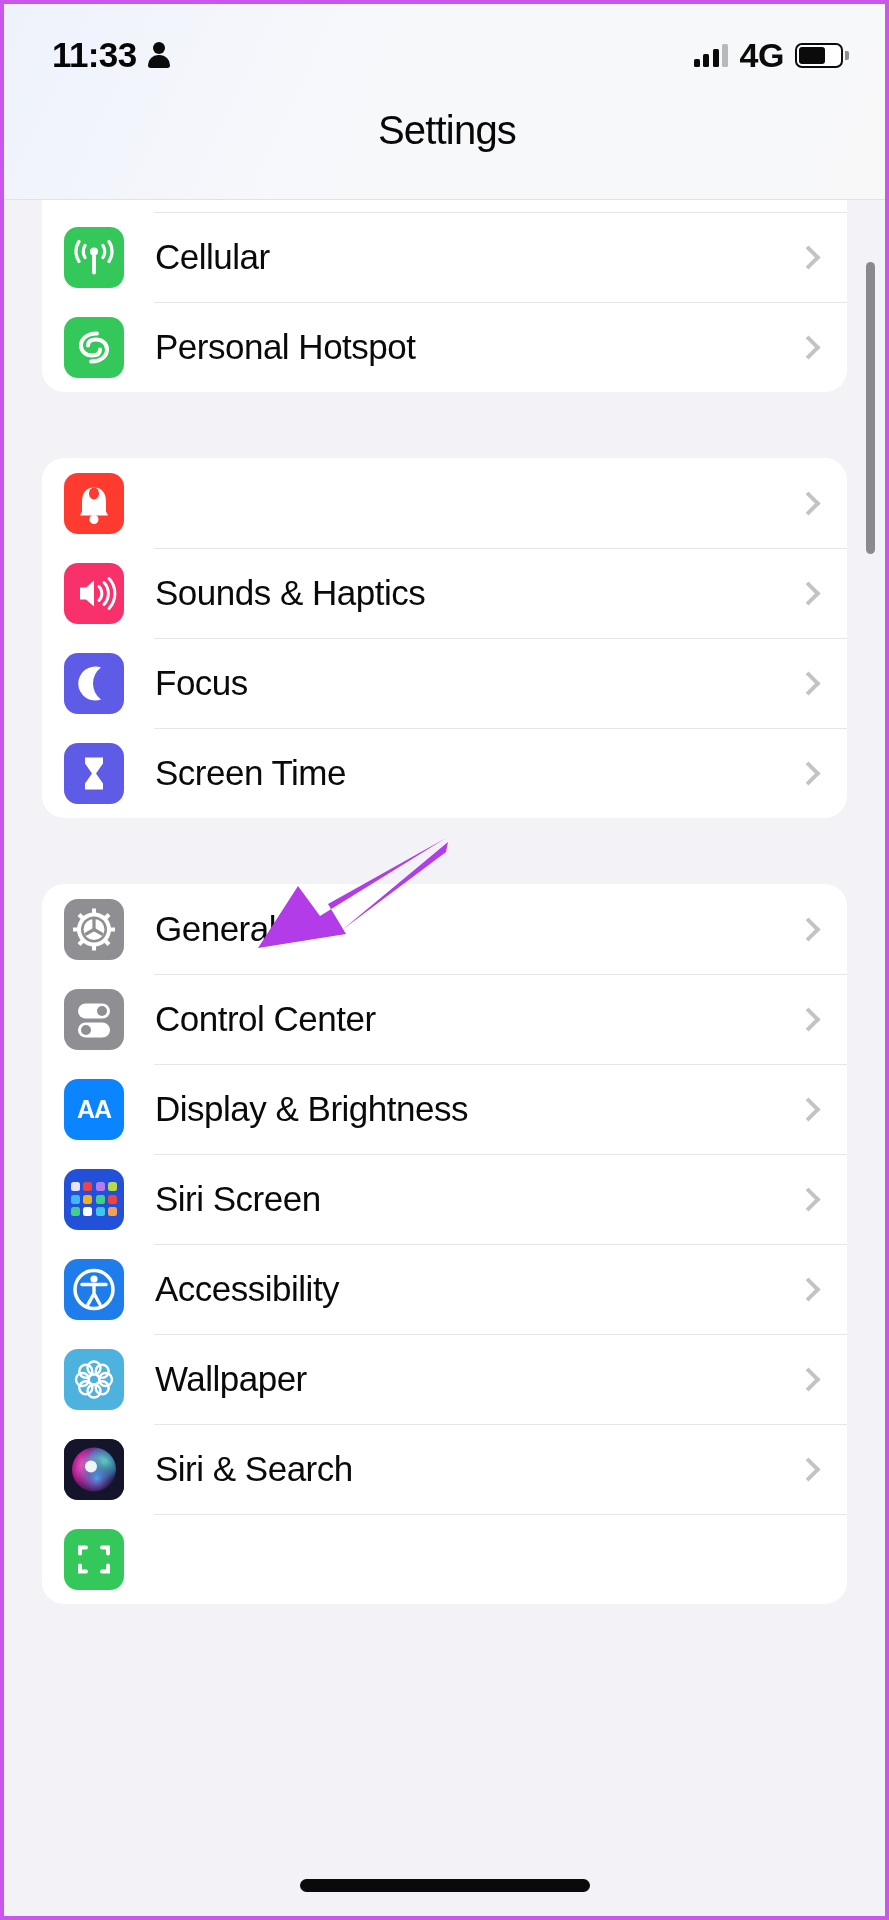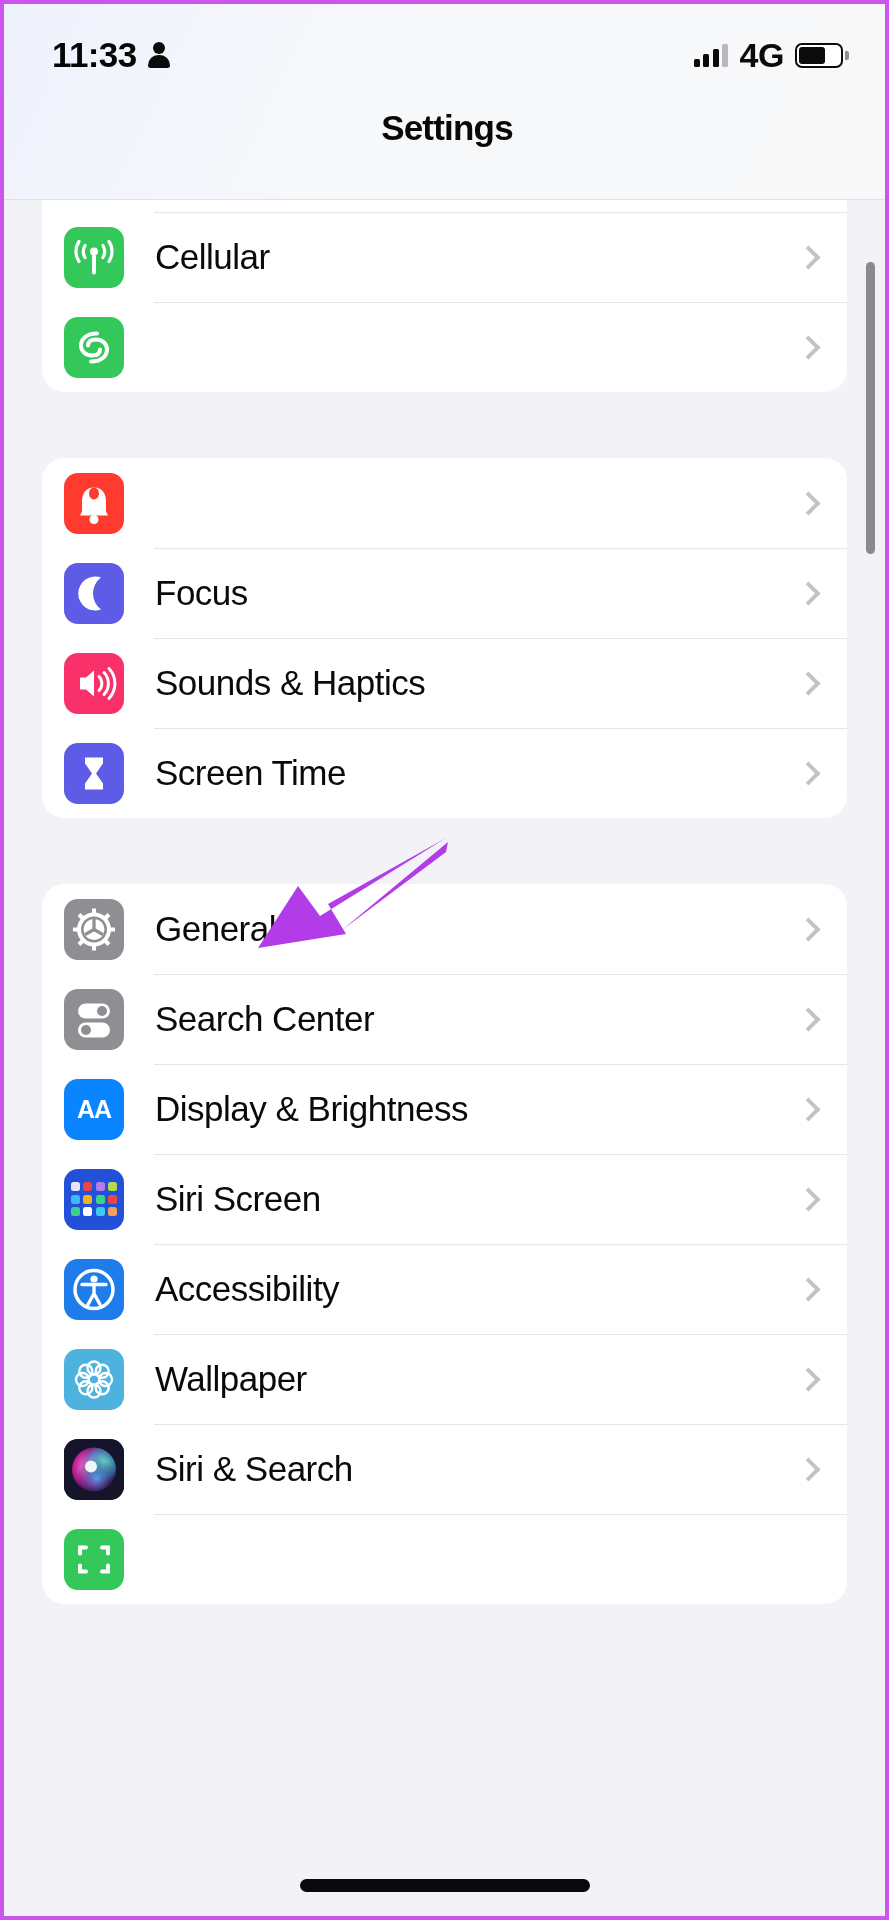--- a/index.html
+++ b/index.html
@@ -58,21 +58,21 @@
   .sb-batt .fill {
     position:absolute; top:4px; left:4px; bottom:4px; width:26px;
     background:#0b0b0b; border-radius:3px;
   }
   .sb-batt .cap {
     position:absolute; right:-6px; top:8px; width:4px; height:9px;
     background:#8e8e93; border-radius:0 2px 2px 0;
   }
   .title {
     position:absolute; left:5px; right:0; top:104px;
-    text-align:center; font-size:35px; font-weight:700;
+    text-align:center; font-size:40px; font-weight:400;
     color:#080808; letter-spacing:-0.8px;
   }
 
   
   .list {
     position:absolute; top:196px; left:0; right:0; bottom:0;
     background:#f2f2f7;
     padding:0 38px;
   }
   .group {
@@ -204,61 +204,62 @@
         <span class="chev"></span>
       </div>
 
       <div class="row">
         <span class="ico" style="background:#34c759">
           <svg viewBox="0 0 60 60">
               <path d="M33 16 C22 16 17 22 17 28 C17 34 22 38 28 38 C33 38 36 36 36 32" fill="none" stroke="#fff" stroke-width="4" stroke-linecap="round"></path>
               <path d="M27 44 C38 44 43 38 43 32 C43 26 38 22 32 22 C27 22 24 24 24 28" fill="none" stroke="#fff" stroke-width="4" stroke-linecap="round"></path>
             </svg>
         </span>
+        <span class="label">Personal Hotspot</span>
         <span class="spacer"></span>
         <span class="value"></span>
         <span class="chev"></span>
       </div>
     </div>
 
     <div class="group">
 
       <div class="row">
         <span class="ico" style="background:#ff3b30">
           <svg viewBox="0 0 60 60">
               <path d="M30 14 C22 14 18 20 18 28 L18 38 L16 42 L44 42 L42 38 L42 28 C42 20 38 14 30 14 Z" fill="#fff"></path>
               <circle cx="30" cy="46" r="4.5" fill="#fff"></circle>
               <ellipse cx="30" cy="20" rx="5" ry="6" fill="#ff3b30"></ellipse>
             </svg>
         </span>
-        <span class="spacer"></span>
-        <span class="chev"></span>
-      </div>
-
-      <div class="row">
-        <span class="ico" style="background:#5e5ce6">
-          <svg viewBox="0 0 60 60">
-              <path d="M37 14 A17 17 0 1 0 37 46 A20 20 0 0 1 37 14 Z" fill="#fff"></path>
-            </svg>
-        </span>
-        <span class="label">Focus</span>
         <span class="spacer"></span>
         <span class="chev"></span>
       </div>
 
       <div class="row">
         <span class="ico" style="background:#f8316a">
           <svg viewBox="0 0 60 60">
               <path d="M16 24 L22 24 L30 17 L30 43 L22 36 L16 36 Z" fill="#fff"></path>
               <path d="M35 23 A10 10 0 0 1 35 37" fill="none" stroke="#fff" stroke-width="3" stroke-linecap="round"></path>
               <path d="M40 19 A16 16 0 0 1 40 41" fill="none" stroke="#fff" stroke-width="3" stroke-linecap="round"></path>
               <path d="M45 15 A22 22 0 0 1 45 45" fill="none" stroke="#fff" stroke-width="3" stroke-linecap="round"></path>
             </svg>
         </span>
         <span class="label">Sounds &amp; Haptics</span>
+        <span class="spacer"></span>
+        <span class="chev"></span>
+      </div>
+
+      <div class="row">
+        <span class="ico" style="background:#5e5ce6">
+          <svg viewBox="0 0 60 60">
+              <path d="M37 14 A17 17 0 1 0 37 46 A20 20 0 0 1 37 14 Z" fill="#fff"></path>
+            </svg>
+        </span>
+        <span class="label">Focus</span>
         <span class="spacer"></span>
         <span class="chev"></span>
       </div>
 
       <div class="row">
         <span class="ico" style="background:#5e5ce6">
           <svg viewBox="0 0 60 60">
               <path d="M21 14 L39 14 L39 20 L32 30 L39 40 L39 46 L21 46 L21 40 L28 30 L21 20 Z" fill="#fff"></path>
             </svg>
         </span>
@@ -298,21 +299,21 @@
 
       <div class="row">
         <span class="ico" style="background:#8e8e93">
           <svg viewBox="0 0 60 60">
             <rect x="14" y="14" width="32" height="15" rx="7.5" fill="#fff"></rect>
             <circle cx="38" cy="21.5" r="5" fill="#8e8e93"></circle>
             <rect x="14" y="33" width="32" height="15" rx="7.5" fill="#fff"></rect>
             <circle cx="22" cy="40.5" r="5" fill="#8e8e93"></circle>
           </svg>
         </span>
-        <span class="label">Search Center</span>
+        <span class="label">Control Center</span>
         <span class="spacer"></span>
         <span class="chev"></span>
       </div>
 
       <div class="row">
         <span class="ico" style="background:#0a84ff">
           <span class="aa">AA</span>
         </span>
         <span class="label">Display &amp; Brightness</span>
         <span class="spacer"></span>

